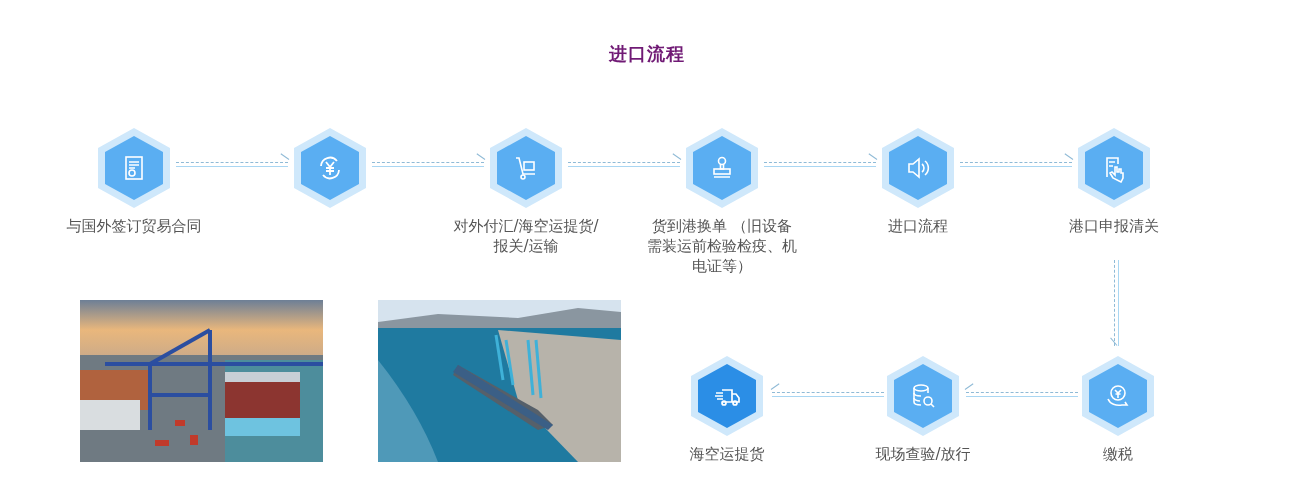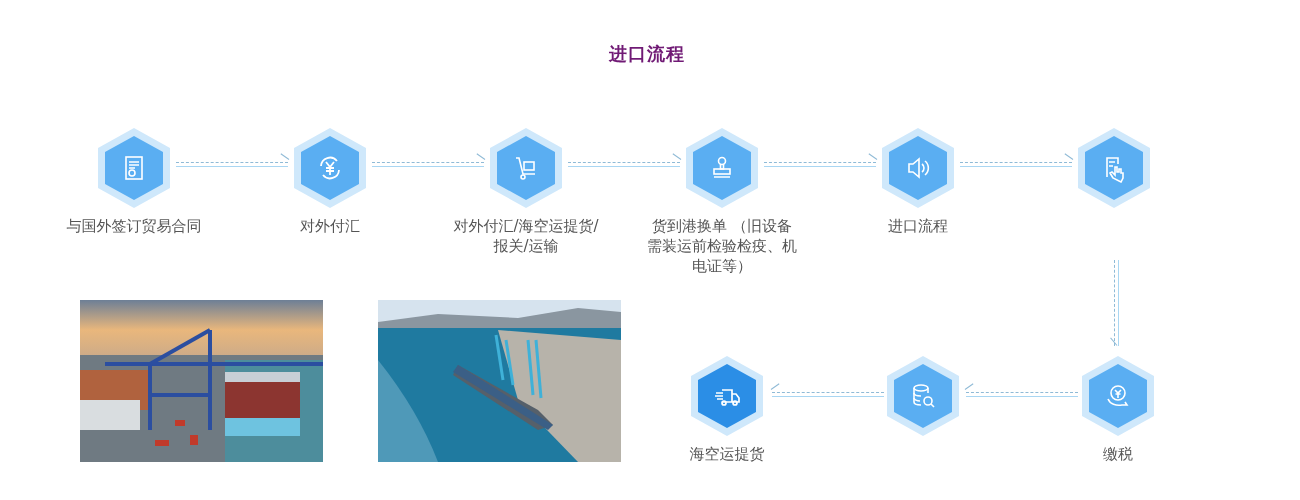--- a/index.html
+++ b/index.html
@@ -65,21 +65,20 @@
     <div class="num">02</div>
     <div class="hex-glow"></div>
     <div class="hex">
       <svg viewBox="0 0 30 30" fill="none" stroke="#fff" stroke-width="1.8">
           <path d="M6 13a9 9 0 0 1 16-5"></path>
           <path d="M24 17a9 9 0 0 1-16 5"></path>
           <path d="M11 9l4 5 4-5M15 14v8M11 15h8M11 18h8"></path>
         </svg>
     </div>
   </div>
-  <div class="label">对外付汇</div>
 </div>
 
 <div class="arrow right" style="left:372px; top:162px; width:112px;">
     <div class="dash"></div>
     <div class="solid"></div>
     <div class="head"></div>
   </div>
 
 <div class="step" style="left:526px; top:132px;">
   <div class="hexwrap">
@@ -151,20 +150,21 @@
     <div class="hex-glow"></div>
     <div class="hex">
       <svg viewBox="0 0 30 30" fill="none" stroke="#fff" stroke-width="1.6">
           <path d="M8 24V5h11v6"></path>
           <line x1="10" y1="9" x2="16" y2="9"></line>
           <line x1="10" y1="13" x2="14" y2="13"></line>
           <path d="M14 25l-3-5 2-1 3 3v-8h2v5h2v-3h2v4h2v5l-2 4z"></path>
         </svg>
     </div>
   </div>
+  <div class="label">港口申报清关</div>
 </div>
 
 <div class="varrow" style="left:1114px; top:260px; height:86px;">
     <div class="dash"></div>
     <div class="solid"></div>
     <div class="head"></div>
   </div>
 
 <div class="step" style="left:1118px; top:360px;">
   <div class="hexwrap">
@@ -195,20 +195,21 @@
       <svg viewBox="0 0 30 30" fill="none" stroke="#fff" stroke-width="1.6">
           <ellipse cx="13" cy="7" rx="7" ry="3"></ellipse>
           <path d="M6 7v14c0 1.7 3 3 7 3"></path>
           <path d="M20 7v5"></path>
           <path d="M6 12c0 1.7 3 3 7 3M6 17c0 1.7 3 3 6 3"></path>
           <circle cx="20" cy="20" r="4"></circle>
           <line x1="23" y1="23" x2="26" y2="26"></line>
         </svg>
     </div>
   </div>
+  <div class="label">现场查验/放行</div>
 </div>
 
 <div class="arrow left" style="left:772px; top:392px; width:112px;">
     <div class="dash"></div>
     <div class="solid"></div>
     <div class="head"></div>
   </div>
 
 <div class="step" style="left:727px; top:360px;">
   <div class="hexwrap">

